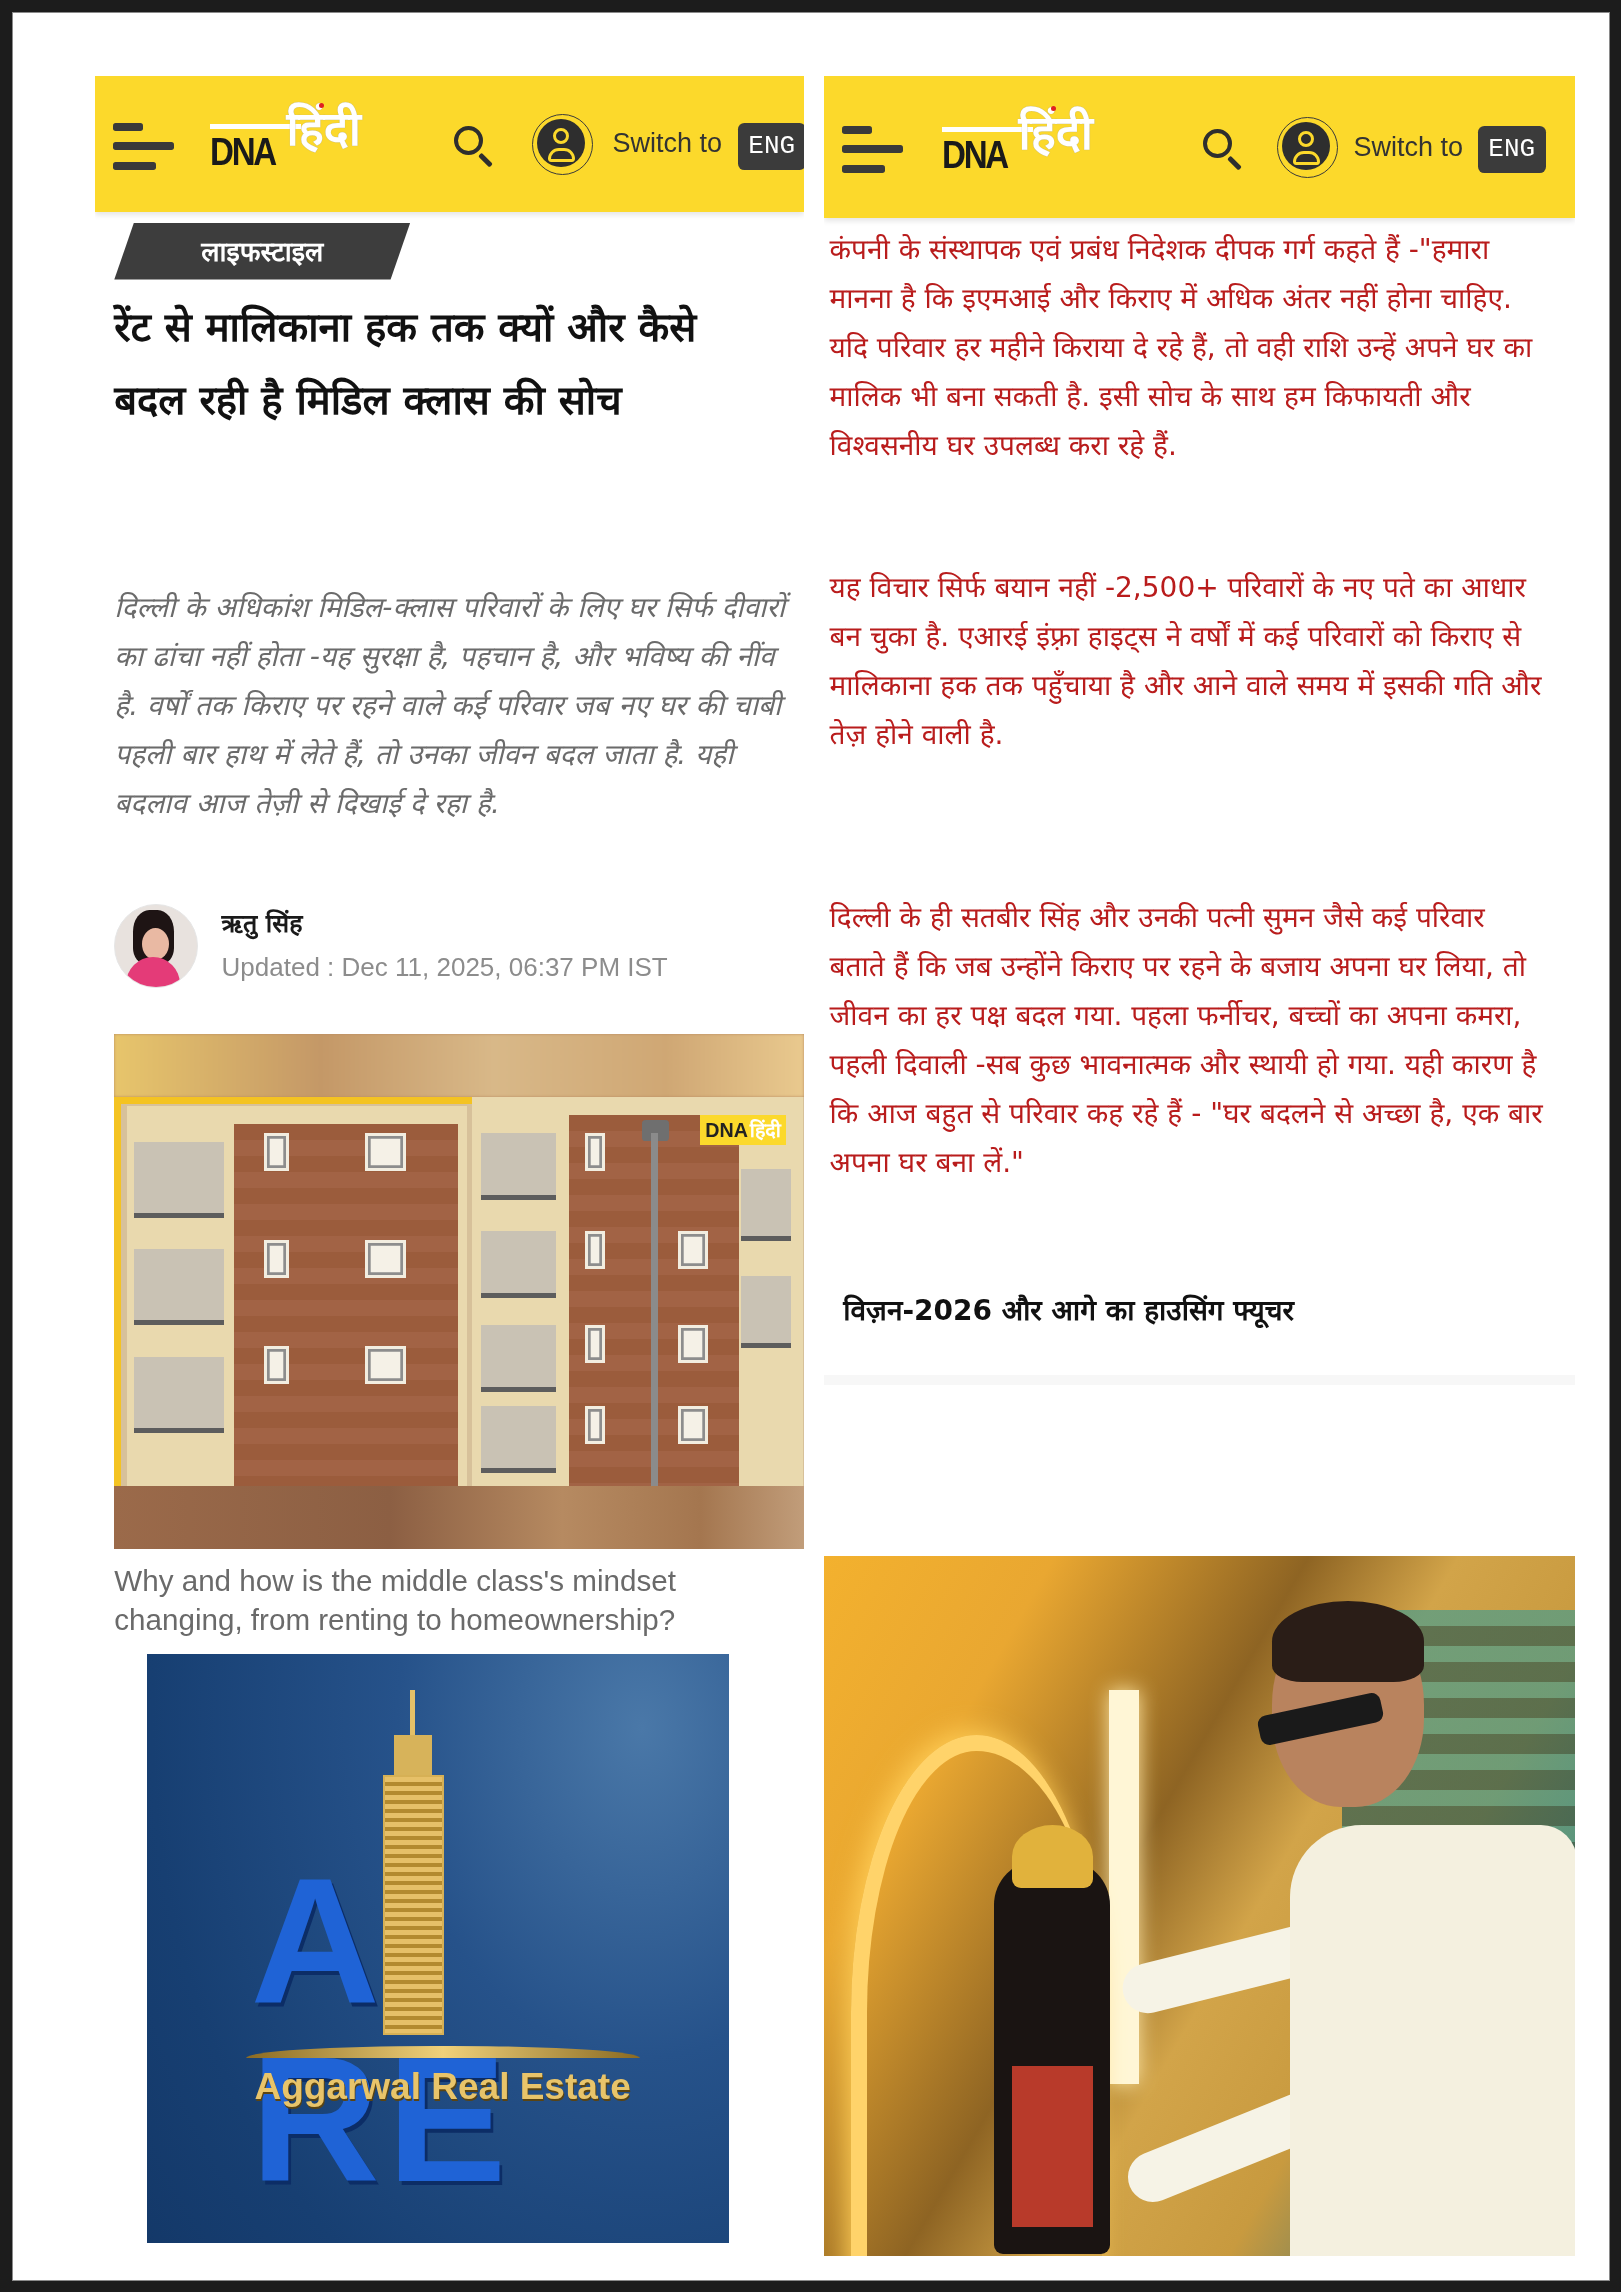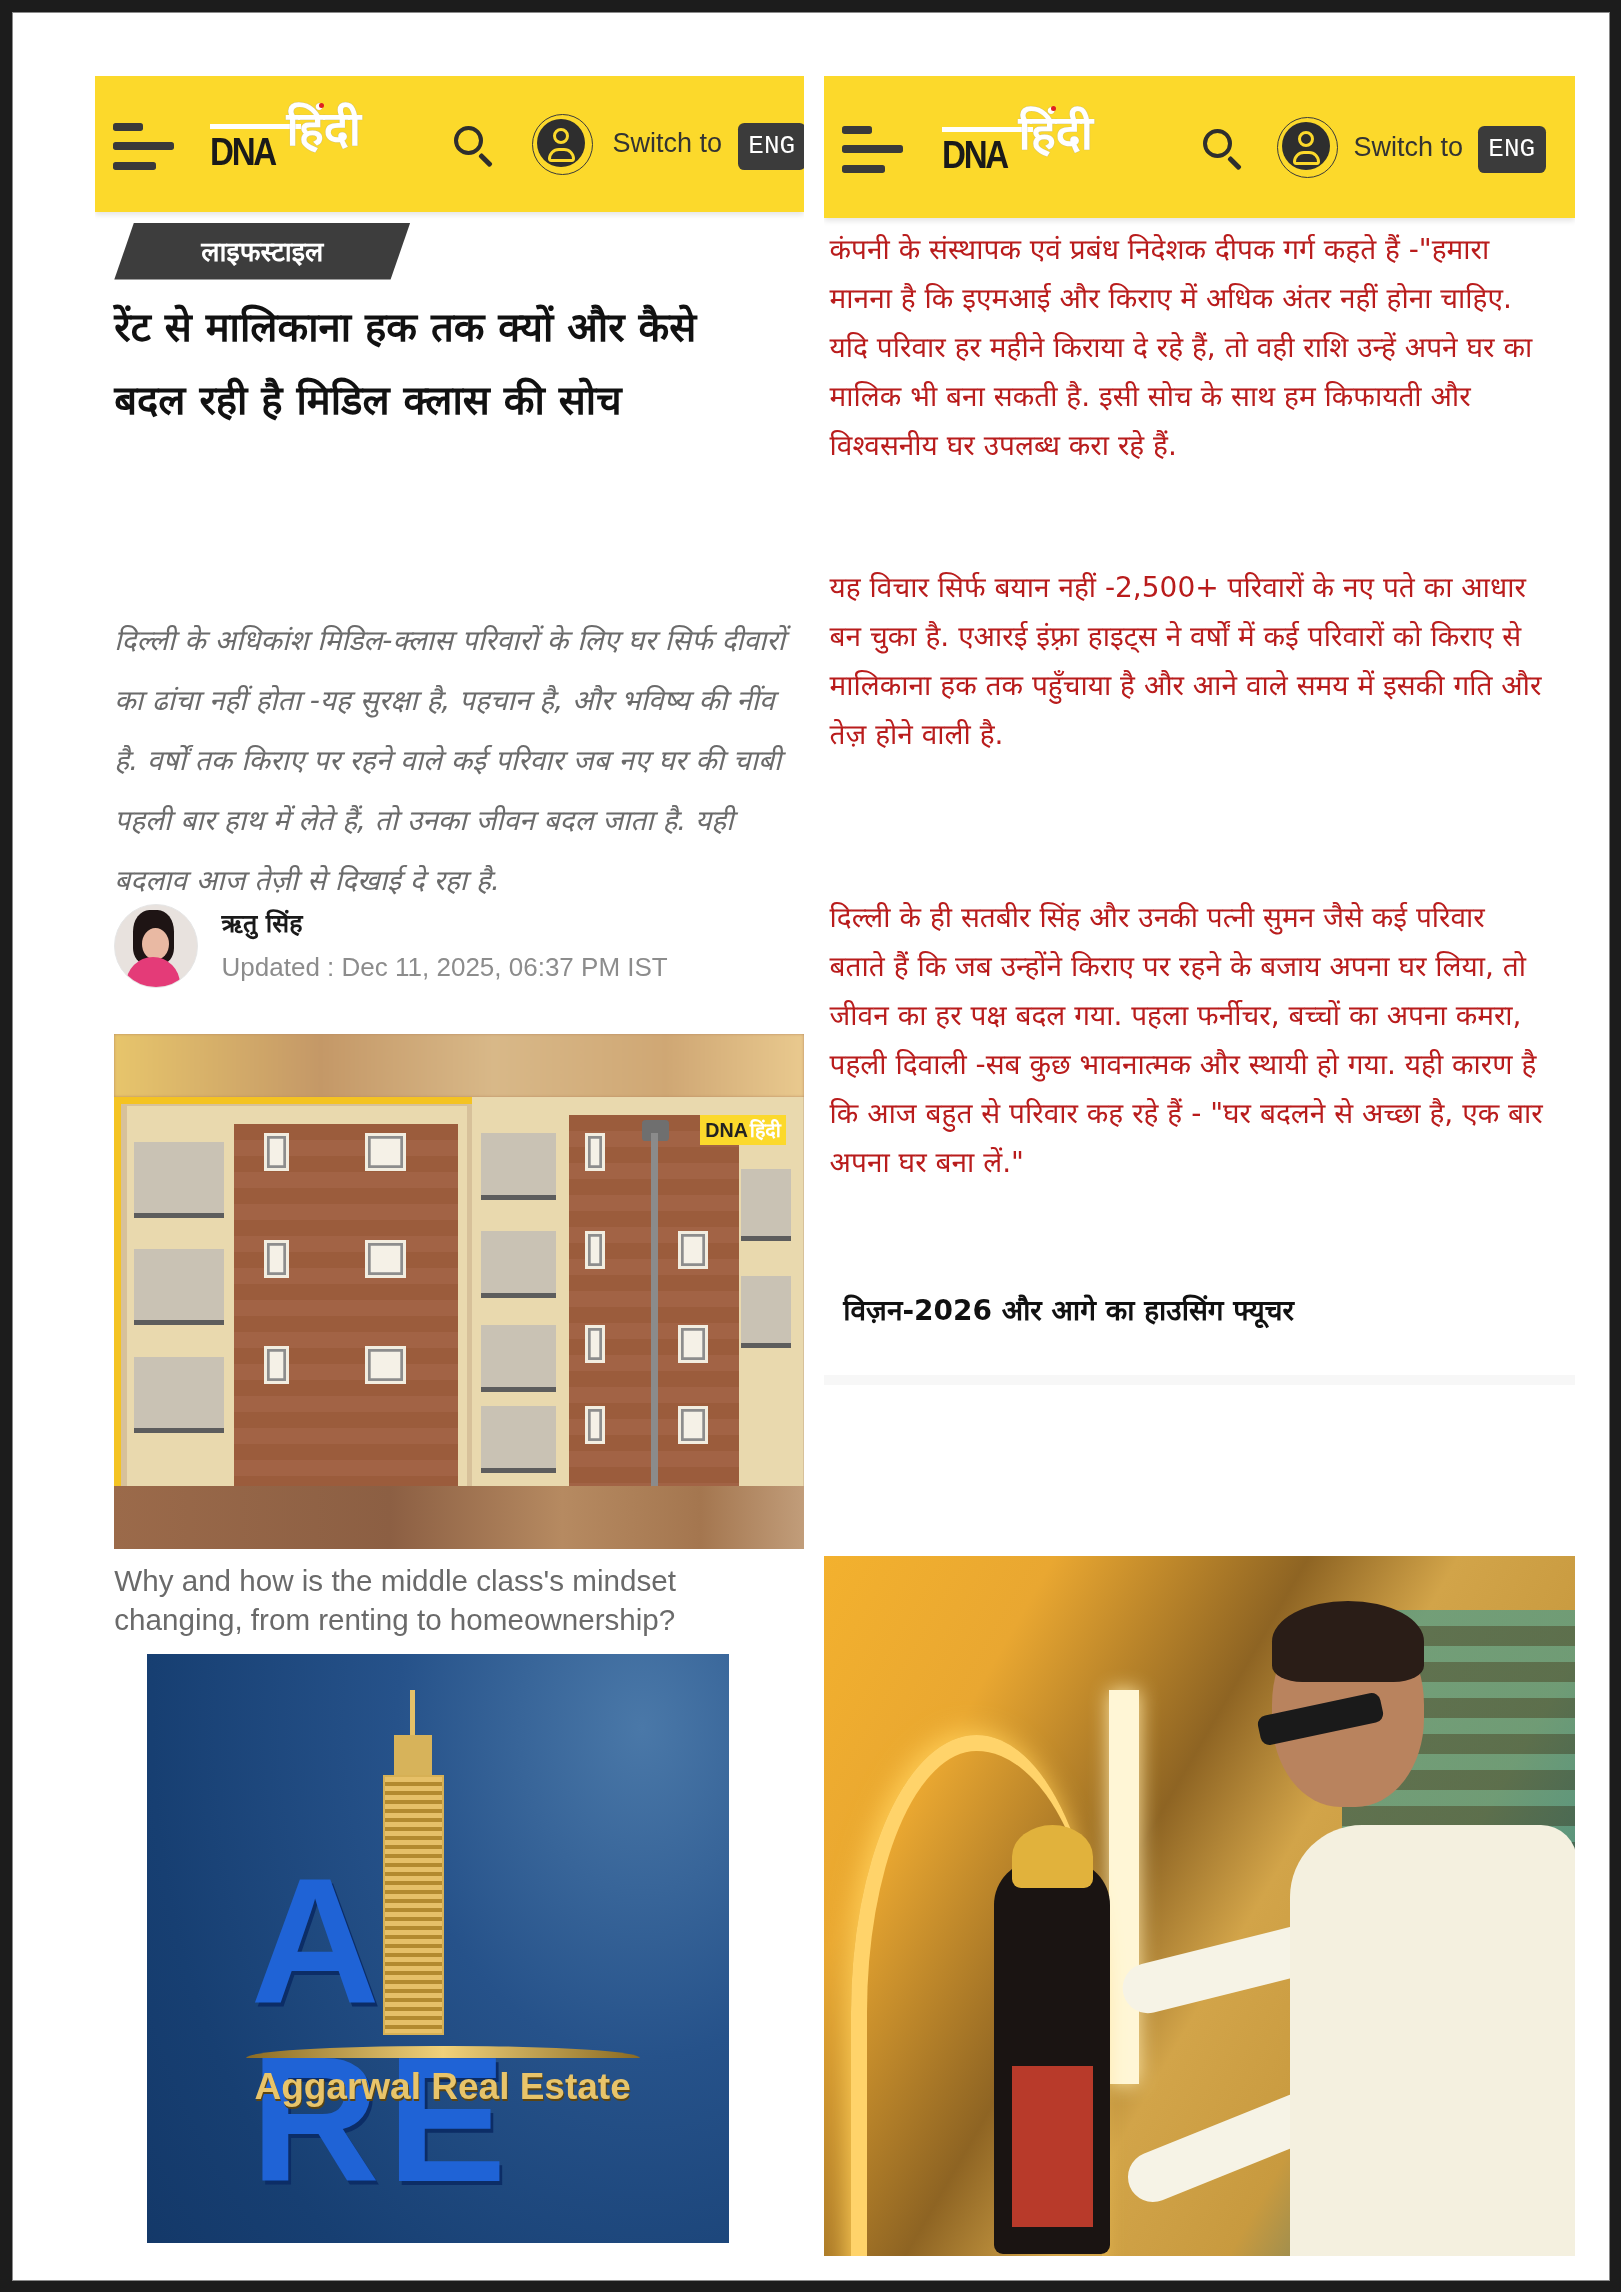--- a/index.html
+++ b/index.html
@@ -36,21 +36,21 @@
   .profile-btn .head { position: absolute; left: 16px; top: 9px; width: 16px; height: 16px; border-radius: 50%; border: 3.6px solid #fcd92b; }
   .profile-btn .body { position: absolute; left: 10.7px; top: 29px; width: 27px; height: 14.3px; border-radius: 12.5px 12.5px 3.6px 3.6px; border: 3.6px solid #fcd92b; }
 
   .switch-label { position: absolute; top: 52px; font-family: "Liberation Sans", sans-serif; font-size: 27px; color: #333; }
   .eng-btn { position: absolute; top: 47px; height: 47px; padding: 0 10.7px; background: #3b3b3b; color: #fff; border-radius: 6.3px; font-family: Liberation Mono, monospace; font-size: 26px; line-height: 47px; cursor: pointer; }
 
   .category-tag { position: absolute; left: 19.7px; top: 147px; width: 296px; height: 57px; background: #3d3d3d; clip-path: polygon(19.7px 0, 100% 0, calc(100% - 19.7px) 100%, 0 100%); color: #fff; font-size: 27px; font-weight: 700; text-align: center; line-height: 57px; cursor: pointer; }
 
   .headline { position: absolute; left: 19.7px; top: 215px; width: 663px; font-size: 40px; font-weight: 700; line-height: 73px; color: #111; }
 
-  .summary { position: absolute; left: 19.7px; top: 507px; width: 690px; font-size: 28px; font-style: italic; line-height: 60px; color: #6b6b6b; margin-top: 28px; }
+  .summary { position: absolute; left: 19.7px; top: 507px; width: 690px; font-size: 28px; font-style: italic; line-height: 49px; color: #6b6b6b; }
 
   .avatar { position: absolute; left: 19.7px; top: 828px; width: 84px; height: 84px; border-radius: 50%; border: 1.8px solid #e6e6e6; overflow: hidden; background: #e8e2de; }
   .avatar .hair { position: absolute; left: 18px; top: 5.4px; width: 41px; height: 54px; background: #1e1414; border-radius: 40% 40% 30% 30%; }
   .avatar .face { position: absolute; left: 27px; top: 23px; width: 27px; height: 32px; background: #e9b9a3; border-radius: 50%; }
   .avatar .shirt { position: absolute; left: 10.7px; top: 52px; width: 54px; height: 36px; background: #e43b78; border-radius: 27px 27px 0 0; }
 
   .author-name { position: absolute; left: 127px; top: 829px; font-size: 25px; font-weight: 700; color: #1a1a1a; cursor: pointer; }
   .updated { position: absolute; left: 127px; top: 876px; font-family: "Liberation Sans", sans-serif; font-size: 26px; color: #8c8c8c; }
 
   .hero-image { position: absolute; left: 19.7px; top: 958px; width: 690px; height: 515px; overflow: hidden; background: #b88c62; }

